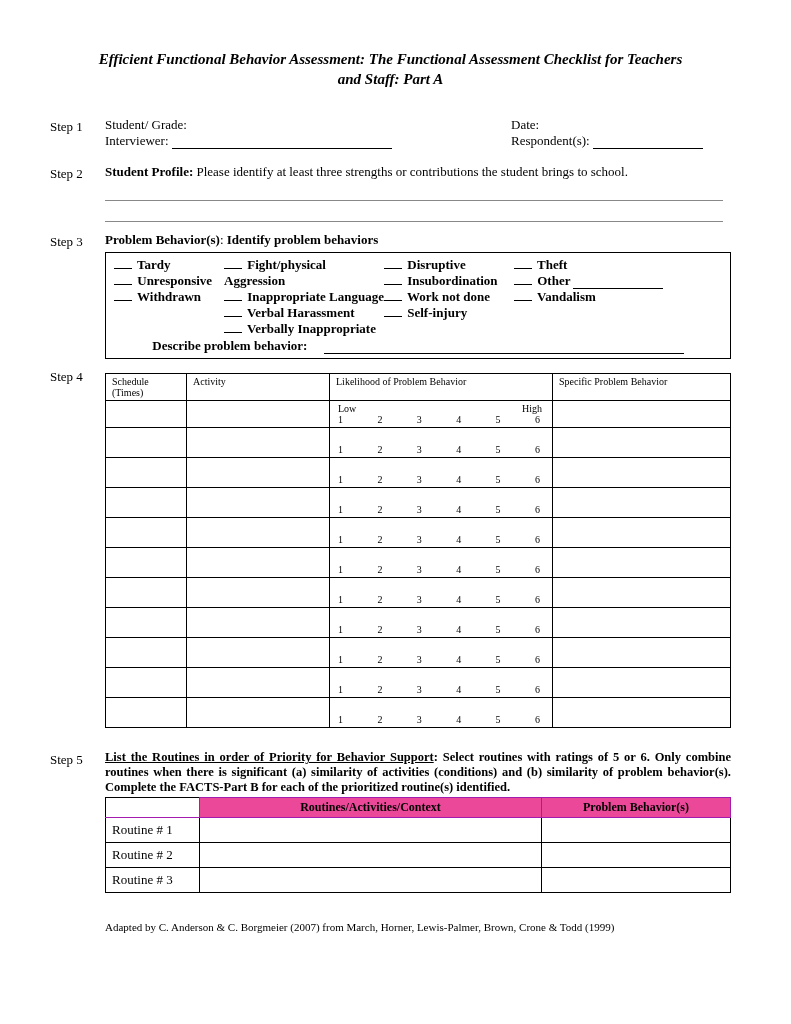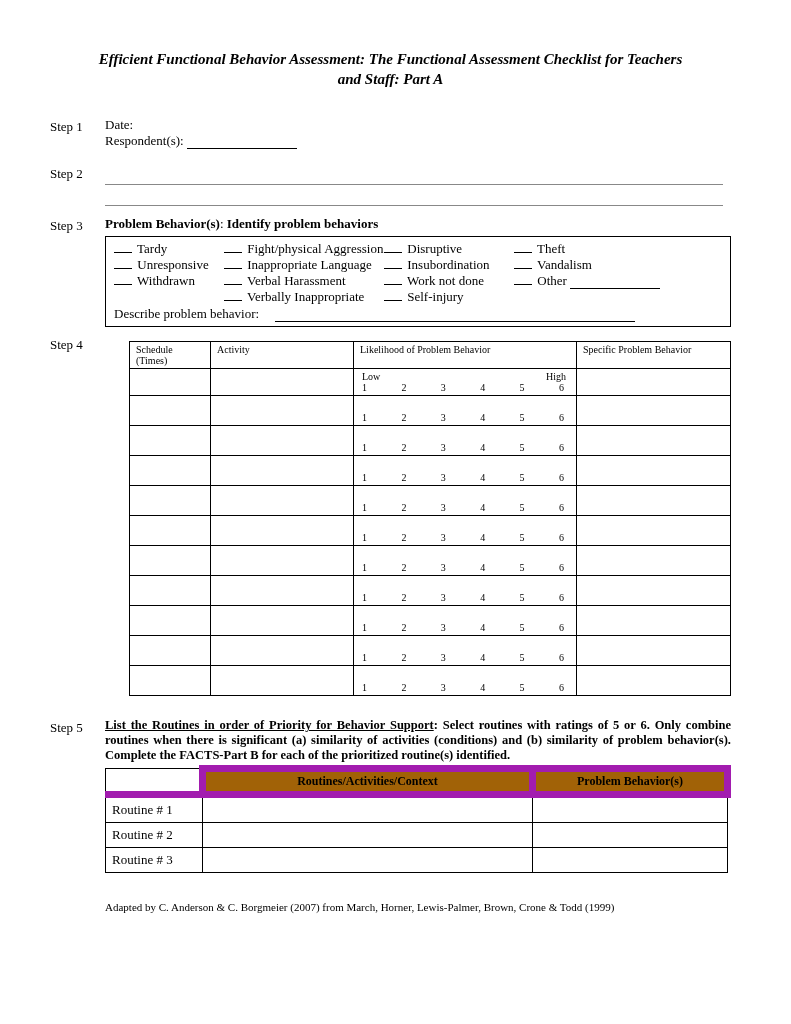--- a/index.html
+++ b/index.html
@@ -50,20 +50,21 @@
   }
   .full-uline {
     border-bottom: 1px solid #888;
     height: 14px;
     margin: 6px 8px 0 0;
   }
   .behavior-box {
     border: 1px solid #000;
     padding: 4px 8px 4px 8px;
     margin-top: 4px;
+    font-weight: bold;
   }
   .behavior-cols {
     display: flex;
   }
   .bcol1 { width: 110px; }
   .bcol2 { width: 160px; }
   .bcol3 { width: 130px; }
   .bcol4 { flex: 1; }
   .ck { display: inline-block; width: 18px; border-bottom: 1px solid #000; margin-right: 2px; }
   .sched-table {
@@ -92,22 +93,22 @@
     display: flex;
     justify-content: space-between;
     padding: 0 4px 0 2px;
   }
   .routine-table {
     border-collapse: collapse;
     width: 100%;
     margin-top: 2px;
   }
   .routine-table th {
-    border: 7px solid #a21caf;
-    background: #a16207;
+    border: 1px solid #a21caf;
+    background: #ec4899;
     font-size: 12px;
     font-weight: bold;
     padding: 2px 4px;
     text-align: center;
   }
   .routine-table td {
     border: 1px solid #000;
     font-size: 13px;
     padding: 4px 6px;
     height: 16px;
@@ -126,31 +127,34 @@
 </style>
 </head>
 <body>
 
 <div class="title">Efficient Functional Behavior Assessment: The Functional Assessment Checklist for Teachers and Staff: Part A</div>
 
 <div class="step-row">
   <div class="step-label">Step 1</div>
   <div class="step-body">
     <div class="info-line">
+      <div class="info-left"><span>Student/ Grade:</span></div>
       <div class="info-right"><span>Date:</span></div>
     </div>
     <div class="info-line">
+      <div class="info-left"><span>Interviewer:</span> <span class="uline" style="min-width:220px"></span></div>
       <div class="info-right"><span>Respondent(s):</span> <span class="uline" style="min-width:110px"></span></div>
     </div>
   </div>
 </div>
 
 <div class="step-row" style="margin-top:15px;">
   <div class="step-label">Step 2</div>
   <div class="step-body">
+    <div><span class="bold">Student Profile:</span><span> Please identify at least three strengths or contributions the student brings to school.</span></div>
     <div class="full-uline"></div>
     <div class="full-uline"></div>
   </div>
 </div>
 
 <div class="step-row" style="margin-top:10px;">
   <div class="step-label">Step 3</div>
   <div class="step-body">
     <div><span class="bold">Problem Behavior(s)</span>:  <span class="bold">Identify problem behaviors</span></div>
     <div class="behavior-box">
@@ -167,30 +171,30 @@
           <div><span class="ck"></span> <span>Verbally Inappropriate</span></div>
         </div>
         <div class="bcol3">
           <div><span class="ck"></span> <span>Disruptive</span></div>
           <div><span class="ck"></span> <span>Insubordination</span></div>
           <div><span class="ck"></span> <span>Work not done</span></div>
           <div><span class="ck"></span> <span>Self-injury</span></div>
         </div>
         <div class="bcol4">
           <div><span class="ck"></span> <span>Theft</span></div>
+          <div><span class="ck"></span> <span>Other</span> <span class="uline" style="min-width:90px"></span></div>
           <div><span class="ck"></span> <span>Vandalism</span></div>
-          <div><span class="ck"></span> <span>Other</span> <span class="uline" style="min-width:90px"></span></div>
         </div>
       </div>
-      <div style="margin-top:1px;"><span>Describe problem behavior:</span> &nbsp;&nbsp;&nbsp;&nbsp;<span class="uline" style="min-width:360px"></span></div>
+      <div style="margin-top:1px;text-align:center;"><span>Describe problem behavior:</span> &nbsp;&nbsp;&nbsp;&nbsp;<span class="uline" style="min-width:360px"></span></div>
     </div>
   </div>
 </div>
 
-<div class="step-row" style="margin-top:8px;gap:24px;">
+<div class="step-row" style="margin-top:8px;">
   <div class="step-label">Step 4</div>
   <div class="step-body">
     <table class="sched-table">
       <tbody>
           <tr>
         <td class="col-sched">Schedule (Times)</td>
         <td class="col-act">Activity</td>
         <td class="col-like">Likelihood of Problem Behavior</td>
         <td class="col-spec">Specific Problem Behavior</td>
       </tr>

